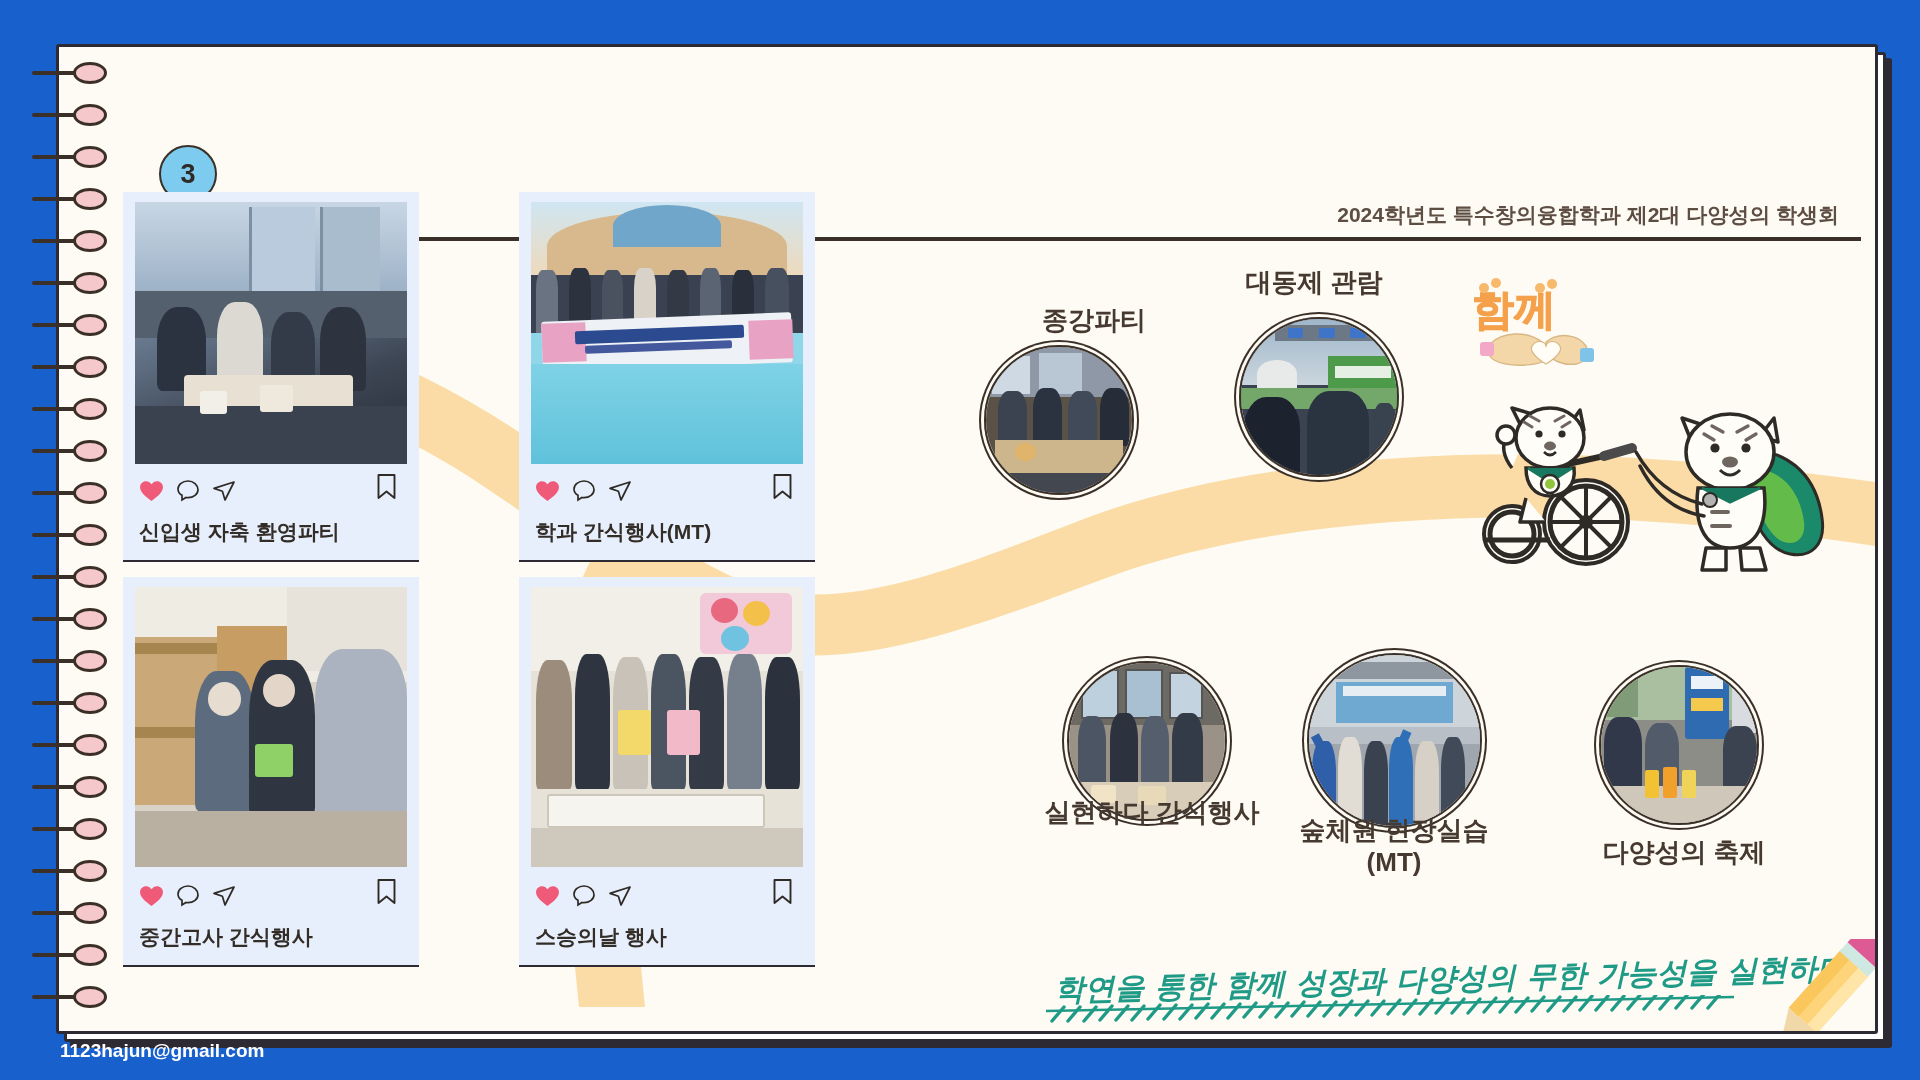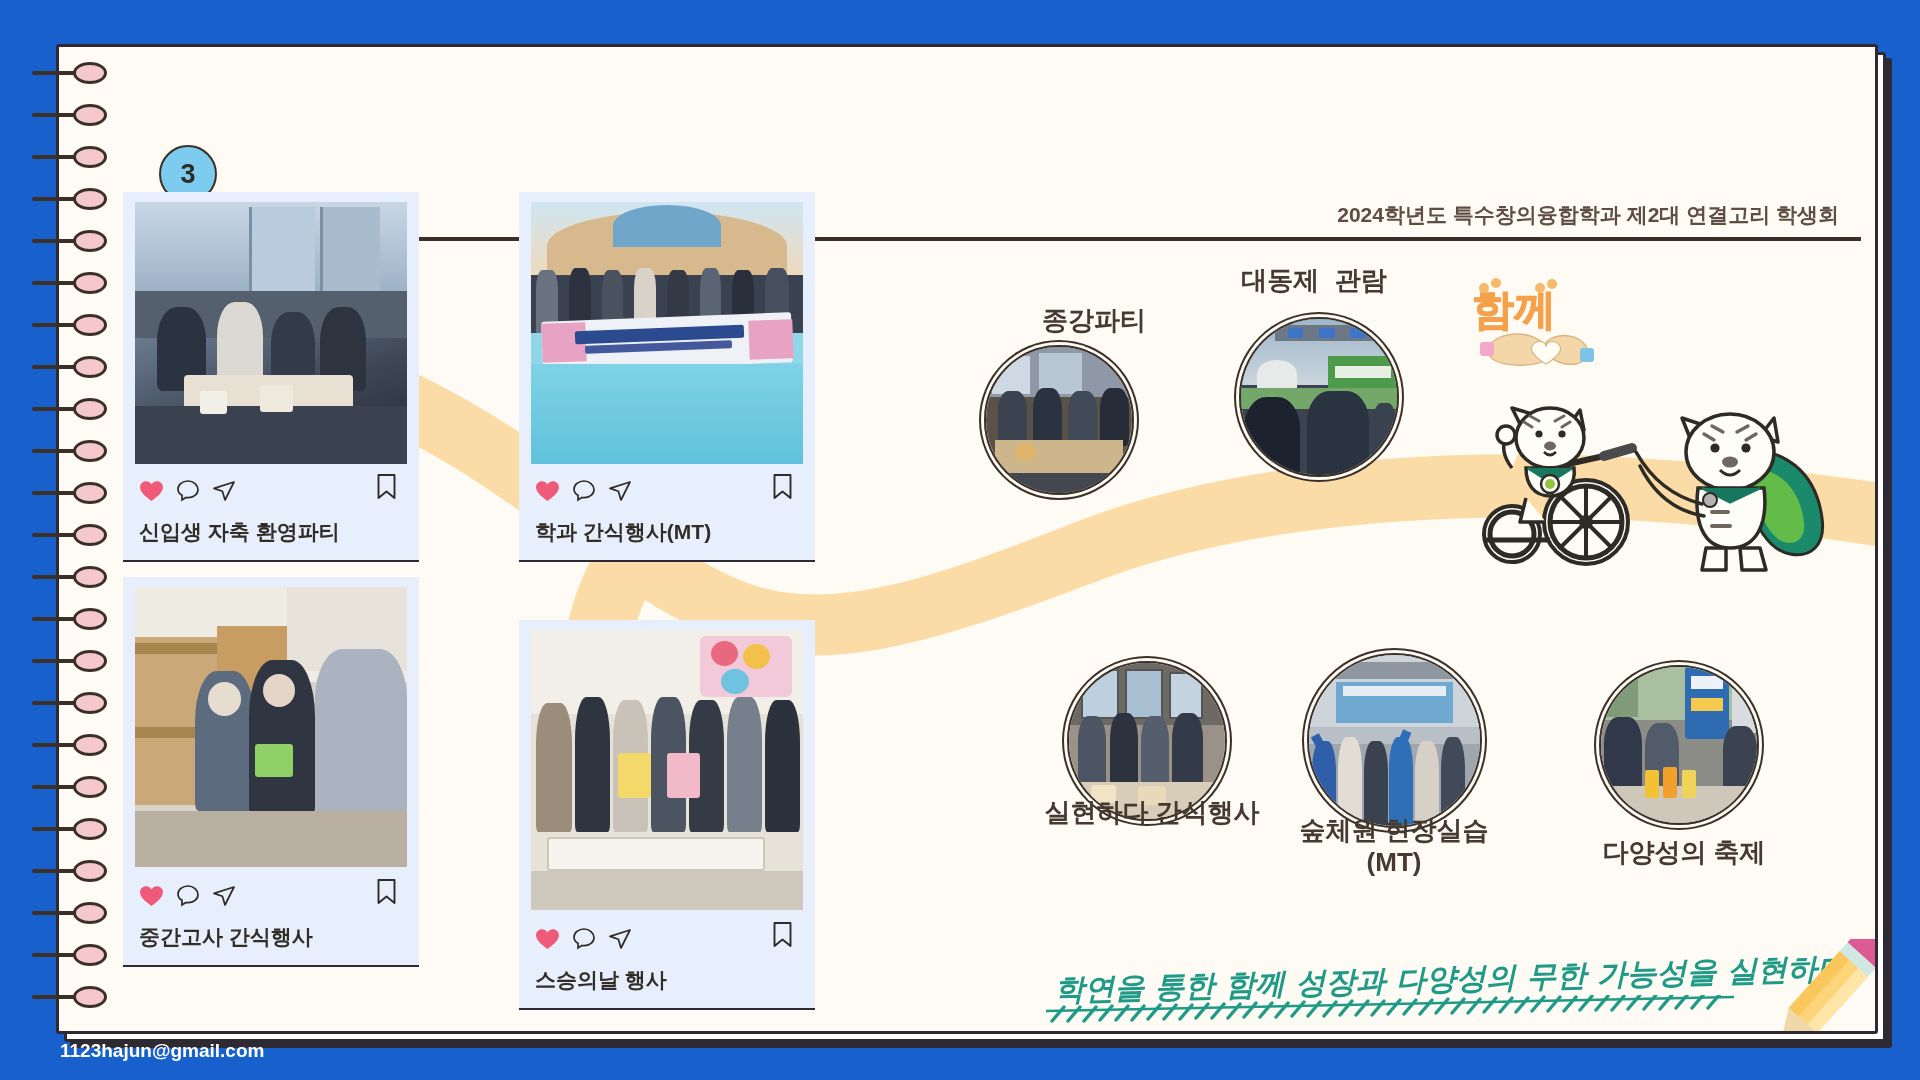--- a/index.html
+++ b/index.html
@@ -168,21 +168,21 @@
 
 <div id="paper">
 
   <svg id="ribbon" viewBox="0 0 1822 990" preserveAspectRatio="none">
     <path d="M 300 300 C 420 352, 470 392, 540 440 C 600 486, 640 520, 700 540 C 790 566, 900 520, 1030 470 C 1180 414, 1400 396, 1620 414 C 1700 420, 1770 428, 1822 436 L 1822 500 C 1760 490, 1690 482, 1612 476 C 1400 460, 1190 478, 1050 530 C 910 582, 790 628, 690 600 C 610 578, 564 538, 500 492 C 432 444, 382 404, 266 356 Z" fill="#fbdca6"></path>
     <path d="M 560 470 C 520 520, 500 580, 500 660 C 500 760, 510 860, 520 960 L 586 960 C 576 858, 566 760, 566 662 C 566 592, 584 540, 620 500 Z" fill="#fbdca6"></path>
   </svg>
 
   <div id="header">
     <div id="badge">3</div>
-    <div id="header-sub">2024학년도 특수창의융합학과 제2대 연결고리 학생회</div>
+    <div id="header-sub">2024학년도 특수창의융합학과 제2대 다양성의 학생회</div>
     <div id="header-rule"></div>
   </div>
 
   <div class="card" style="left:64px; top:145px; width:296px; height:370px;">
     <div class="card-photo">
       <div class="mosaic" style="background:linear-gradient(160deg,#9fb0c4 0%,#6d7f95 35%,#3d4654 70%,#262b36 100%);">
         <div class="mz" style="left:0;top:0;width:100%;height:36%;background:linear-gradient(180deg,#c8d6e4,#9bb0c6);"></div>
         <div class="mz" style="left:42%;top:2%;width:24%;height:34%;background:#b9cbdc;border-left:3px solid #7d8fa3;"></div>
         <div class="mz" style="left:68%;top:2%;width:22%;height:34%;background:#a8bccd;border-left:3px solid #7d8fa3;"></div>
         <div class="mz" style="left:0;top:34%;width:100%;height:18%;background:#55606e;"></div>
@@ -287,21 +287,21 @@
         </svg>
     </div>
     <div class="card-bookmark">
       <svg width="21" height="26" viewBox="0 0 20 26">
           <path d="M2 1h16v23l-8-6.5L2 24V1z" fill="none" stroke="#2e2a26" stroke-width="1.9" stroke-linejoin="round"></path>
         </svg>
     </div>
     <div class="card-caption">중간고사 간식행사</div>
   </div>
 
-  <div class="card" style="left:460px; top:530px; width:296px; height:390px;margin-top:43px;">
+  <div class="card" style="left:460px; top:530px; width:296px; height:390px;">
     <div class="card-photo" style="height:280px;">
       <div class="mosaic" style="background:#e6e2d8;">
         <div class="mz" style="left:0;top:0;width:100%;height:30%;background:#f1efe8;"></div>
         <div class="mz" style="left:62%;top:2%;width:34%;height:22%;background:#f2c9d8;border-radius:6px;"></div>
         <div class="mz" style="left:66%;top:4%;width:10%;height:9%;background:#e8697f;border-radius:50%;"></div>
         <div class="mz" style="left:78%;top:5%;width:10%;height:9%;background:#f3c14a;border-radius:50%;"></div>
         <div class="mz" style="left:70%;top:14%;width:10%;height:9%;background:#6fc3e0;border-radius:50%;"></div>
         <div class="mz" style="left:2%;top:26%;width:13%;height:46%;background:#9b8c7c;border-radius:32% 32% 6% 6%;"></div>
         <div class="mz" style="left:16%;top:24%;width:13%;height:48%;background:#2e3540;border-radius:32% 32% 6% 6%;"></div>
         <div class="mz" style="left:30%;top:25%;width:13%;height:47%;background:#c9c2b8;border-radius:32% 32% 6% 6%;"></div>
@@ -343,21 +343,21 @@
       <div class="mz" style="left:8%;top:30%;width:20%;height:38%;background:#3b4250;border-radius:36% 36% 6% 6%;"></div>
       <div class="mz" style="left:32%;top:28%;width:20%;height:40%;background:#2b3240;border-radius:36% 36% 6% 6%;"></div>
       <div class="mz" style="left:56%;top:30%;width:20%;height:38%;background:#414a59;border-radius:36% 36% 6% 6%;"></div>
       <div class="mz" style="left:78%;top:28%;width:20%;height:40%;background:#262c38;border-radius:36% 36% 6% 6%;"></div>
       <div class="mz" style="left:6%;top:64%;width:88%;height:22%;background:#cdb58c;"></div>
       <div class="mz" style="left:20%;top:66%;width:14%;height:12%;background:#e0b46a;border-radius:50%;"></div>
       <div class="mz" style="left:0;top:86%;width:100%;height:14%;background:#43474f;"></div>
     </div>
   </div>
 
-  <div class="circ-label" style="left:1110px; top:220px; width:290px;font-family:Liberation Mono, monospace;">대동제 관람</div>
+  <div class="circ-label" style="left:1110px; top:220px; width:290px;">대동제 관람</div>
   <div class="circ" style="left:1180px; top:270px; width:160px; height:160px;">
     <div class="mosaic" style="background:#3b4350;">
       <div class="mz" style="left:0;top:0;width:100%;height:42%;background:linear-gradient(180deg,#9fb6c9,#cbd6de);"></div>
       <div class="mz" style="left:22%;top:4%;width:66%;height:10%;background:#6d7886;"></div>
       <div class="mz" style="left:30%;top:6%;width:10%;height:6%;background:#3f75c8;"></div>
       <div class="mz" style="left:50%;top:6%;width:10%;height:6%;background:#3f75c8;"></div>
       <div class="mz" style="left:70%;top:6%;width:10%;height:6%;background:#3f75c8;"></div>
       <div class="mz" style="left:10%;top:26%;width:26%;height:18%;background:#e8eaea;border-radius:50% 50% 0 0;"></div>
       <div class="mz" style="left:56%;top:24%;width:44%;height:22%;background:#4e9a4b;"></div>
       <div class="mz" style="left:60%;top:30%;width:36%;height:8%;background:#e6efe3;"></div>

